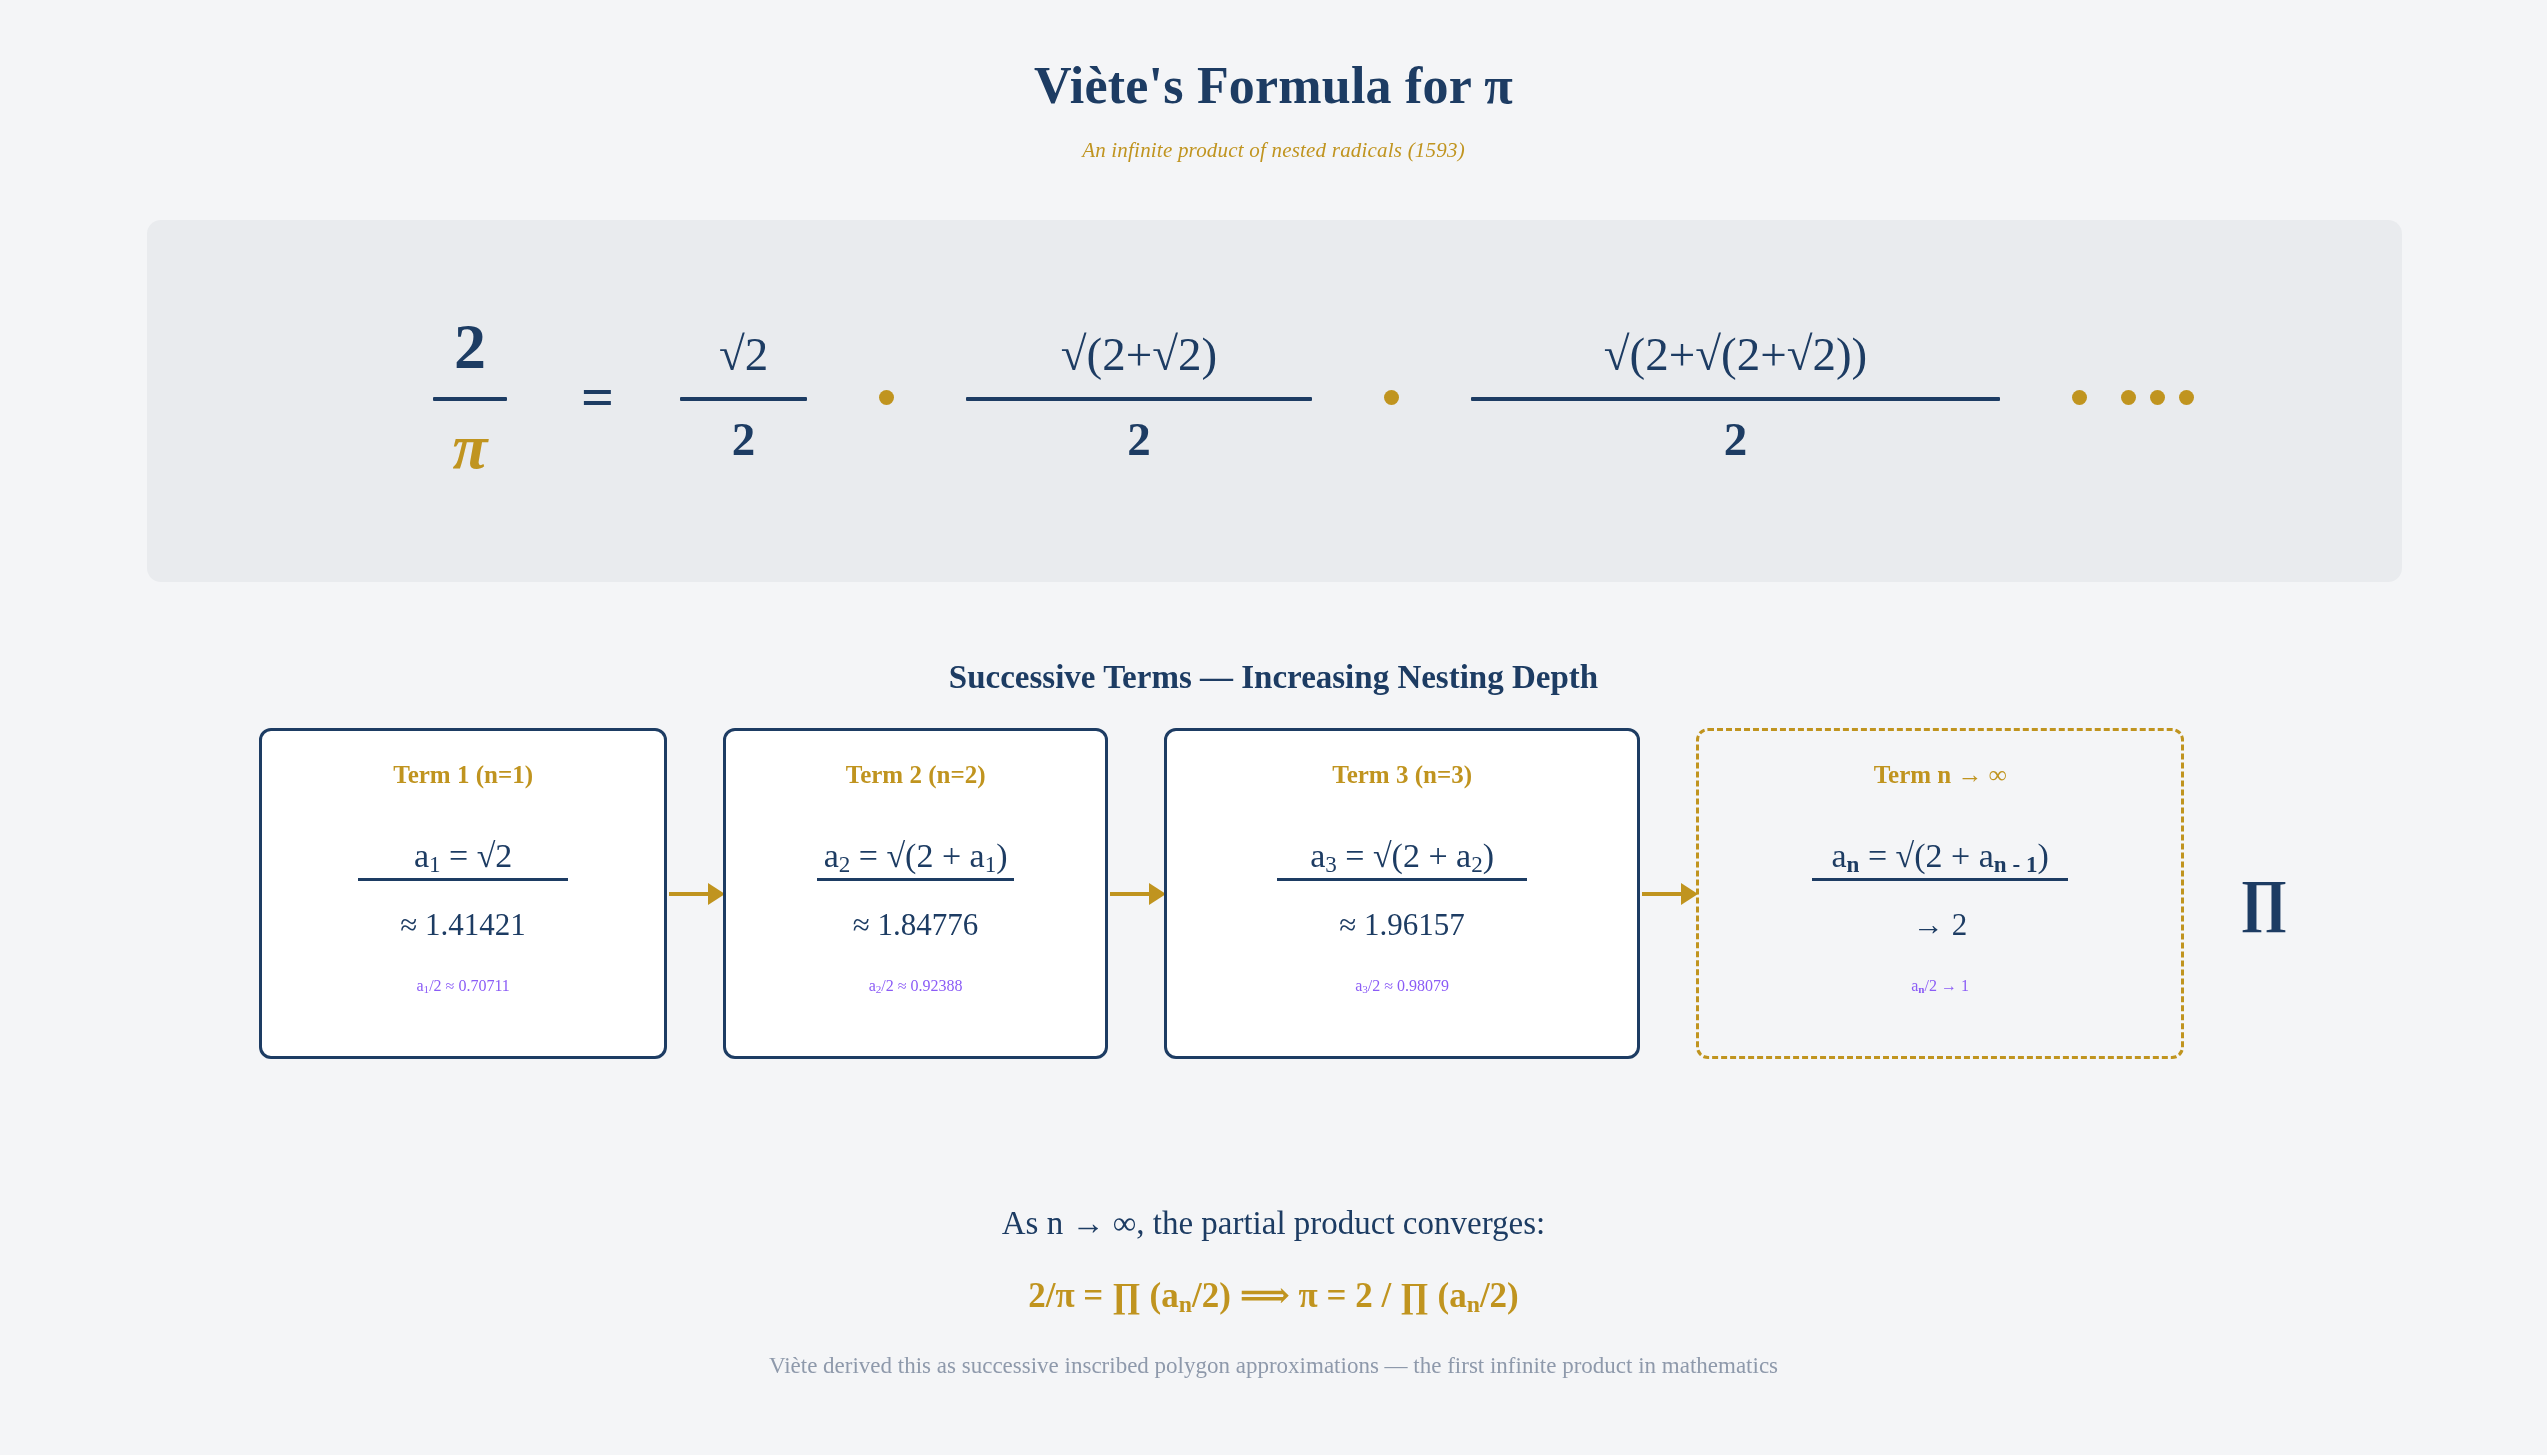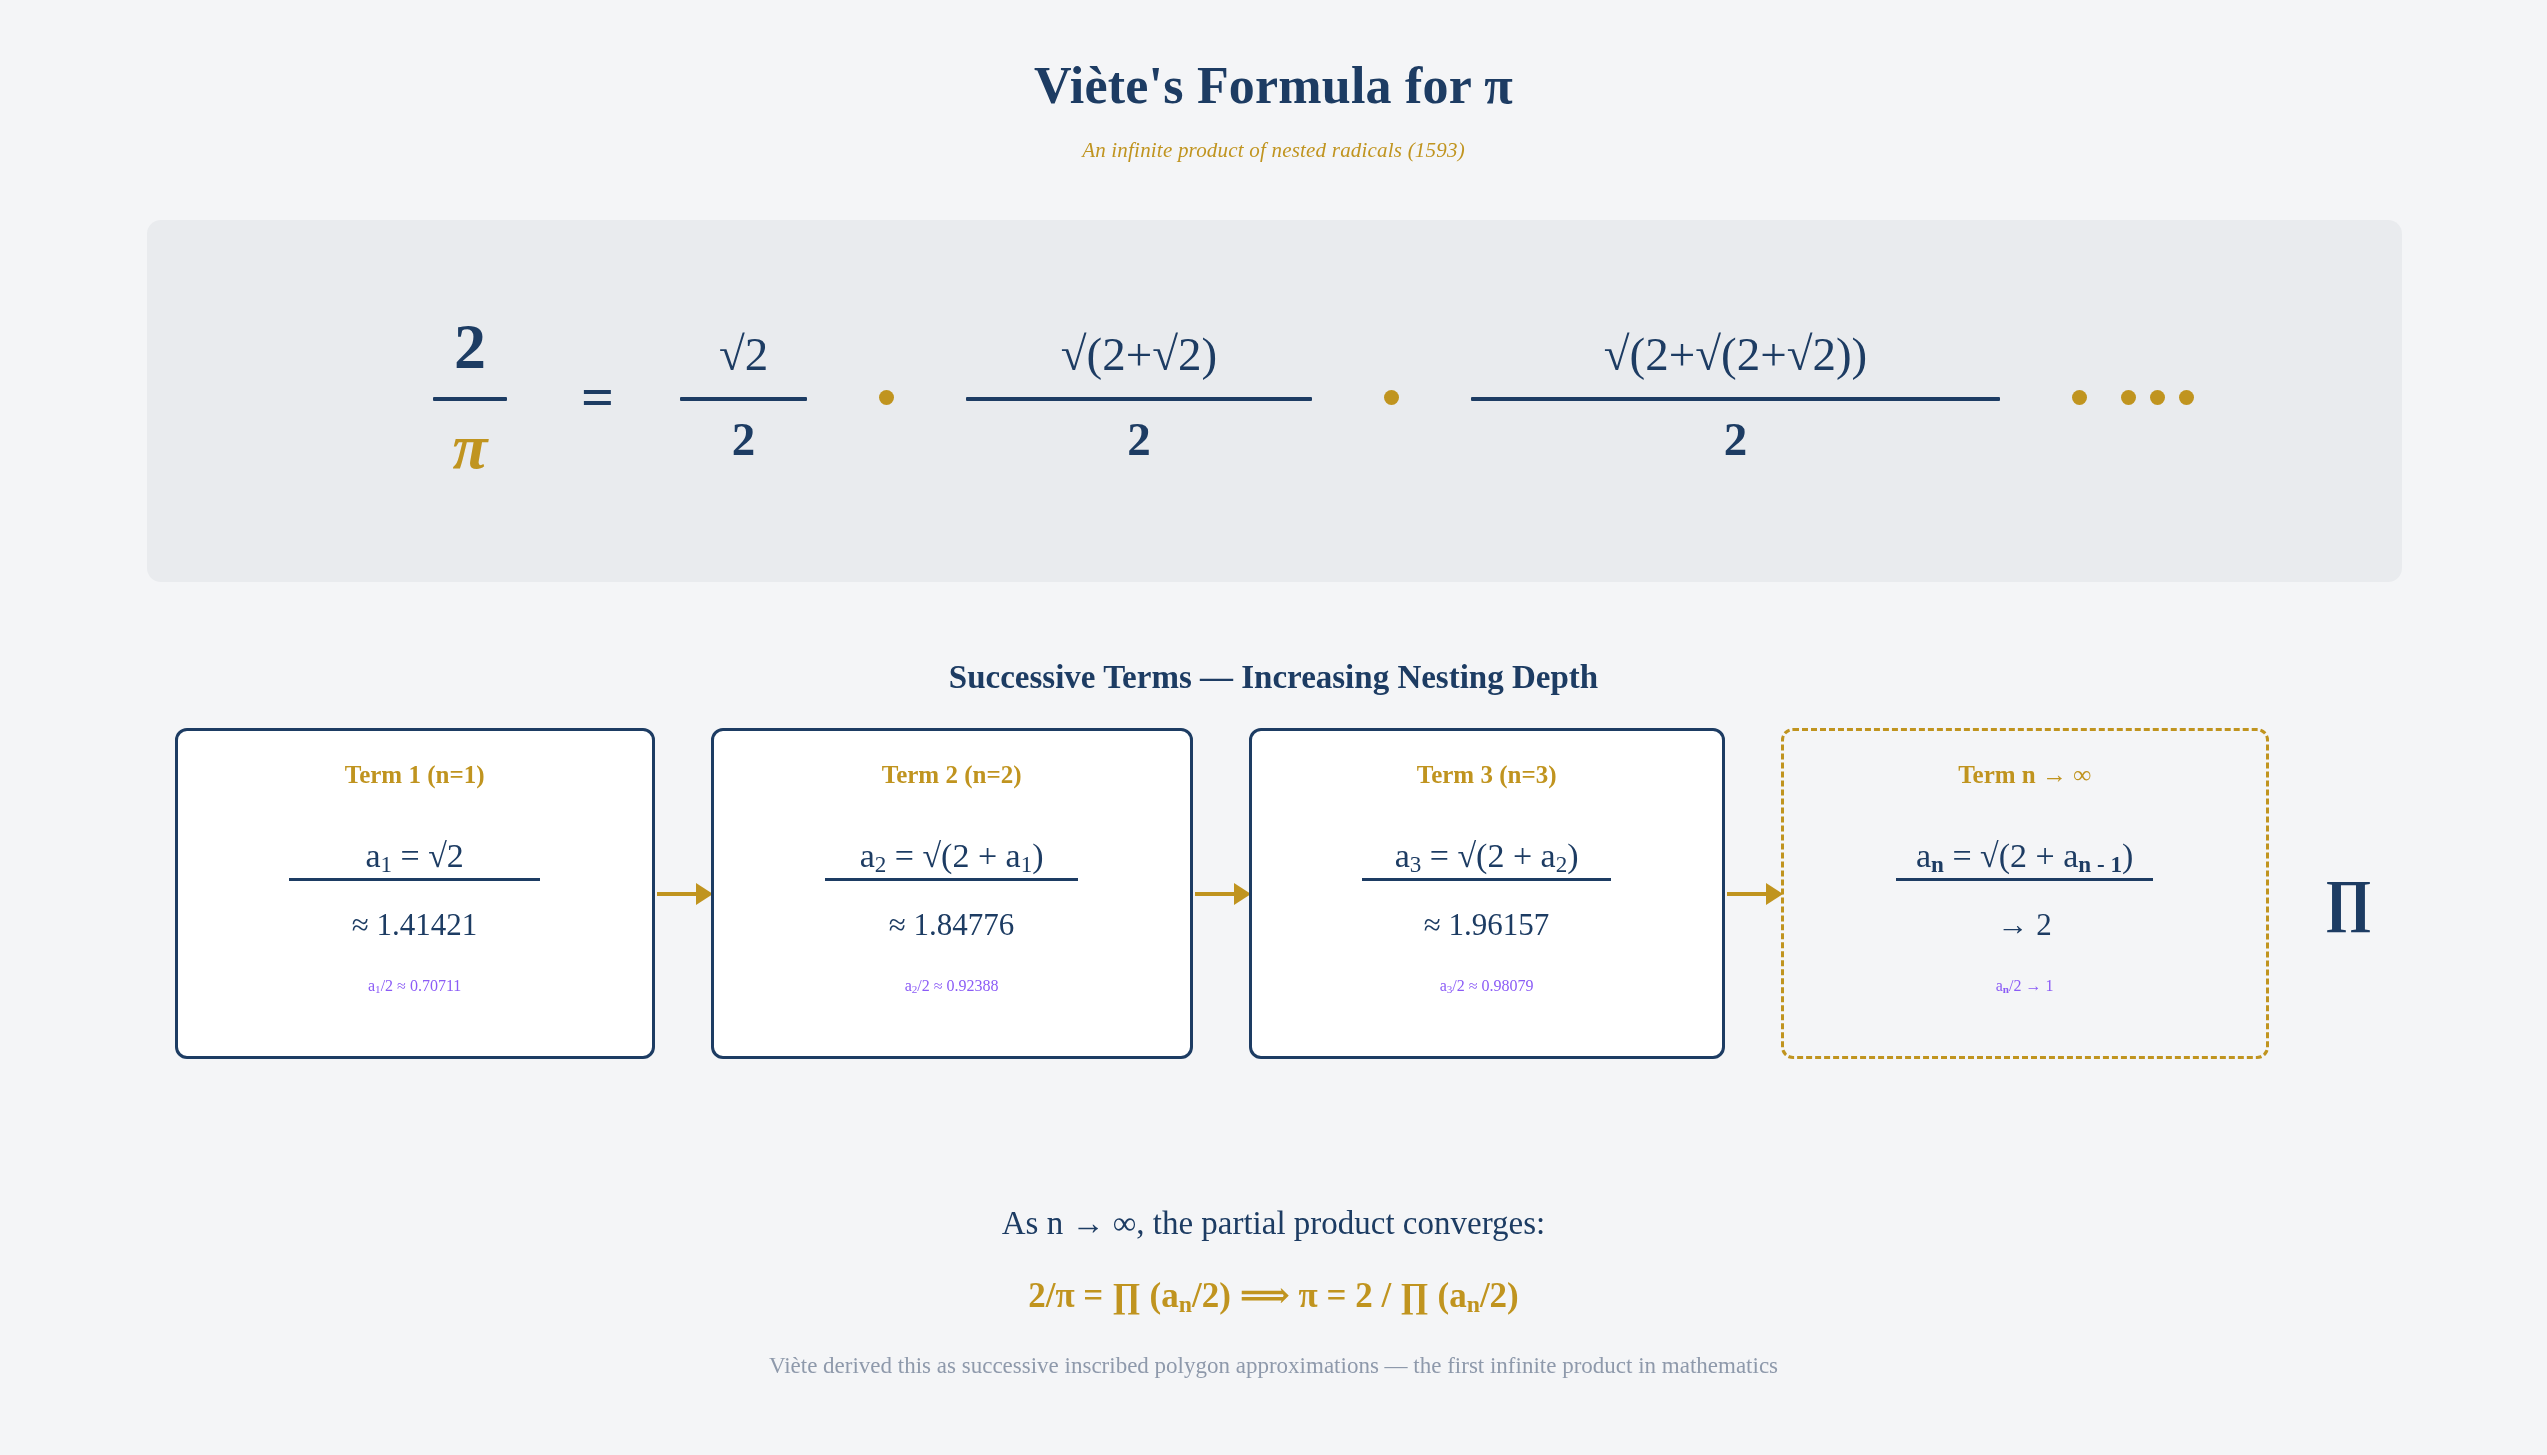--- a/index.html
+++ b/index.html
@@ -157,22 +157,22 @@
     background: #ffffff;
     border: 3px solid #1d3c63;
     border-radius: 12px;
     height: 331px;
     padding: 30px 20px 20px;
     display: flex;
     flex-direction: column;
     align-items: center;
   }
 
-  .card.w1 { width: 480px; }
-  .card.w2 { width: 482px; }
+  .card.w1 { width: 408px; }
+  .card.w2 { width: 385px; }
   .card.w3 { width: 476px; }
   .card.w4 {
     width: 488px;
     background: transparent;
     border: 3px dashed #c0941f;
   }
 
   .card-title {
     font-size: 25px;
     font-weight: bold;

